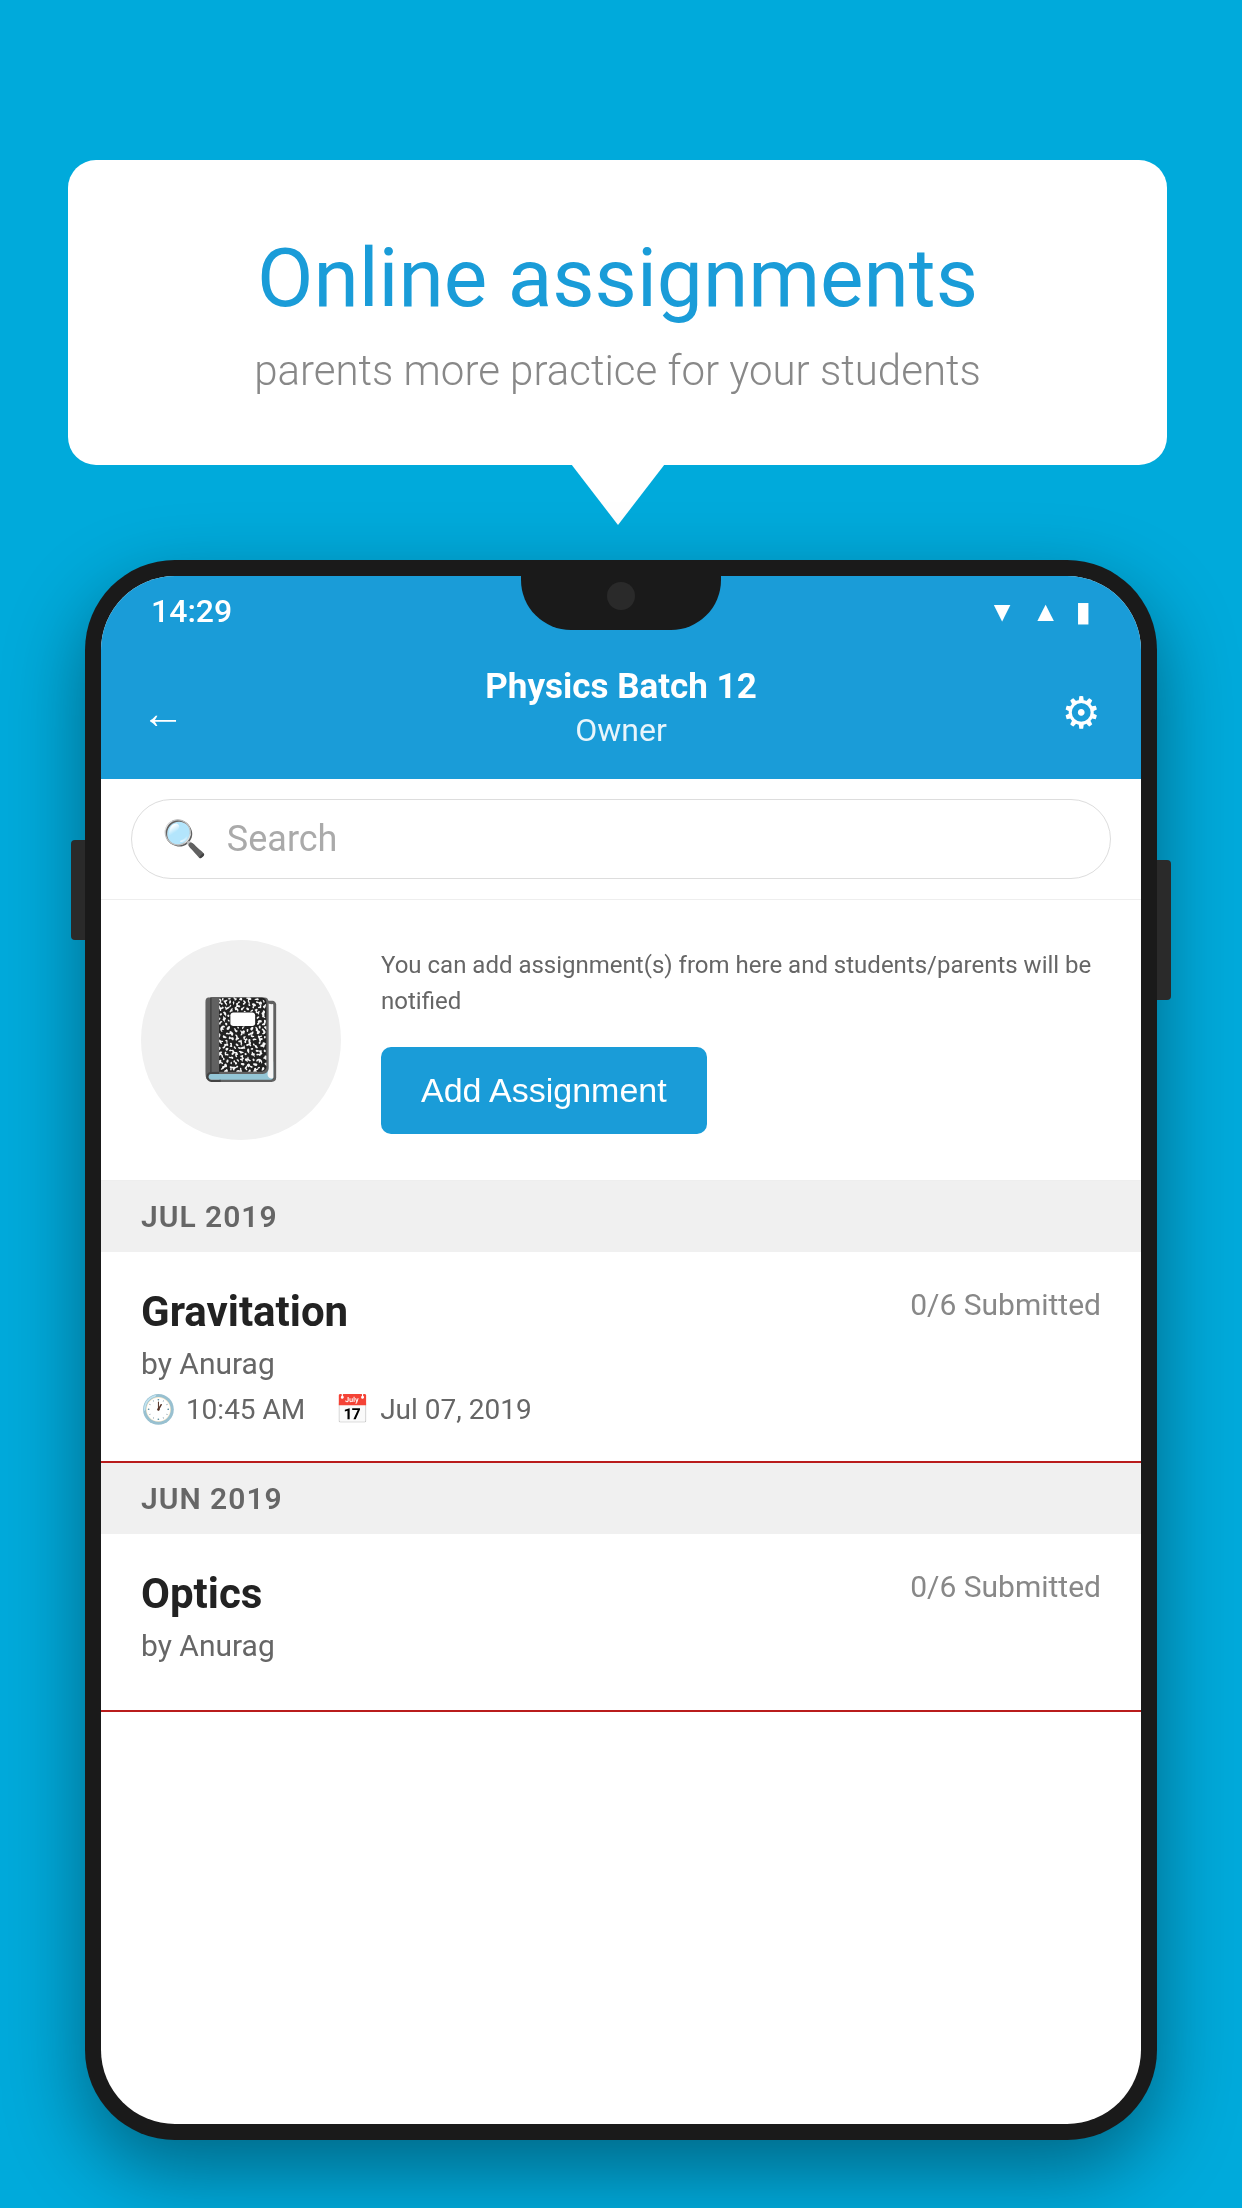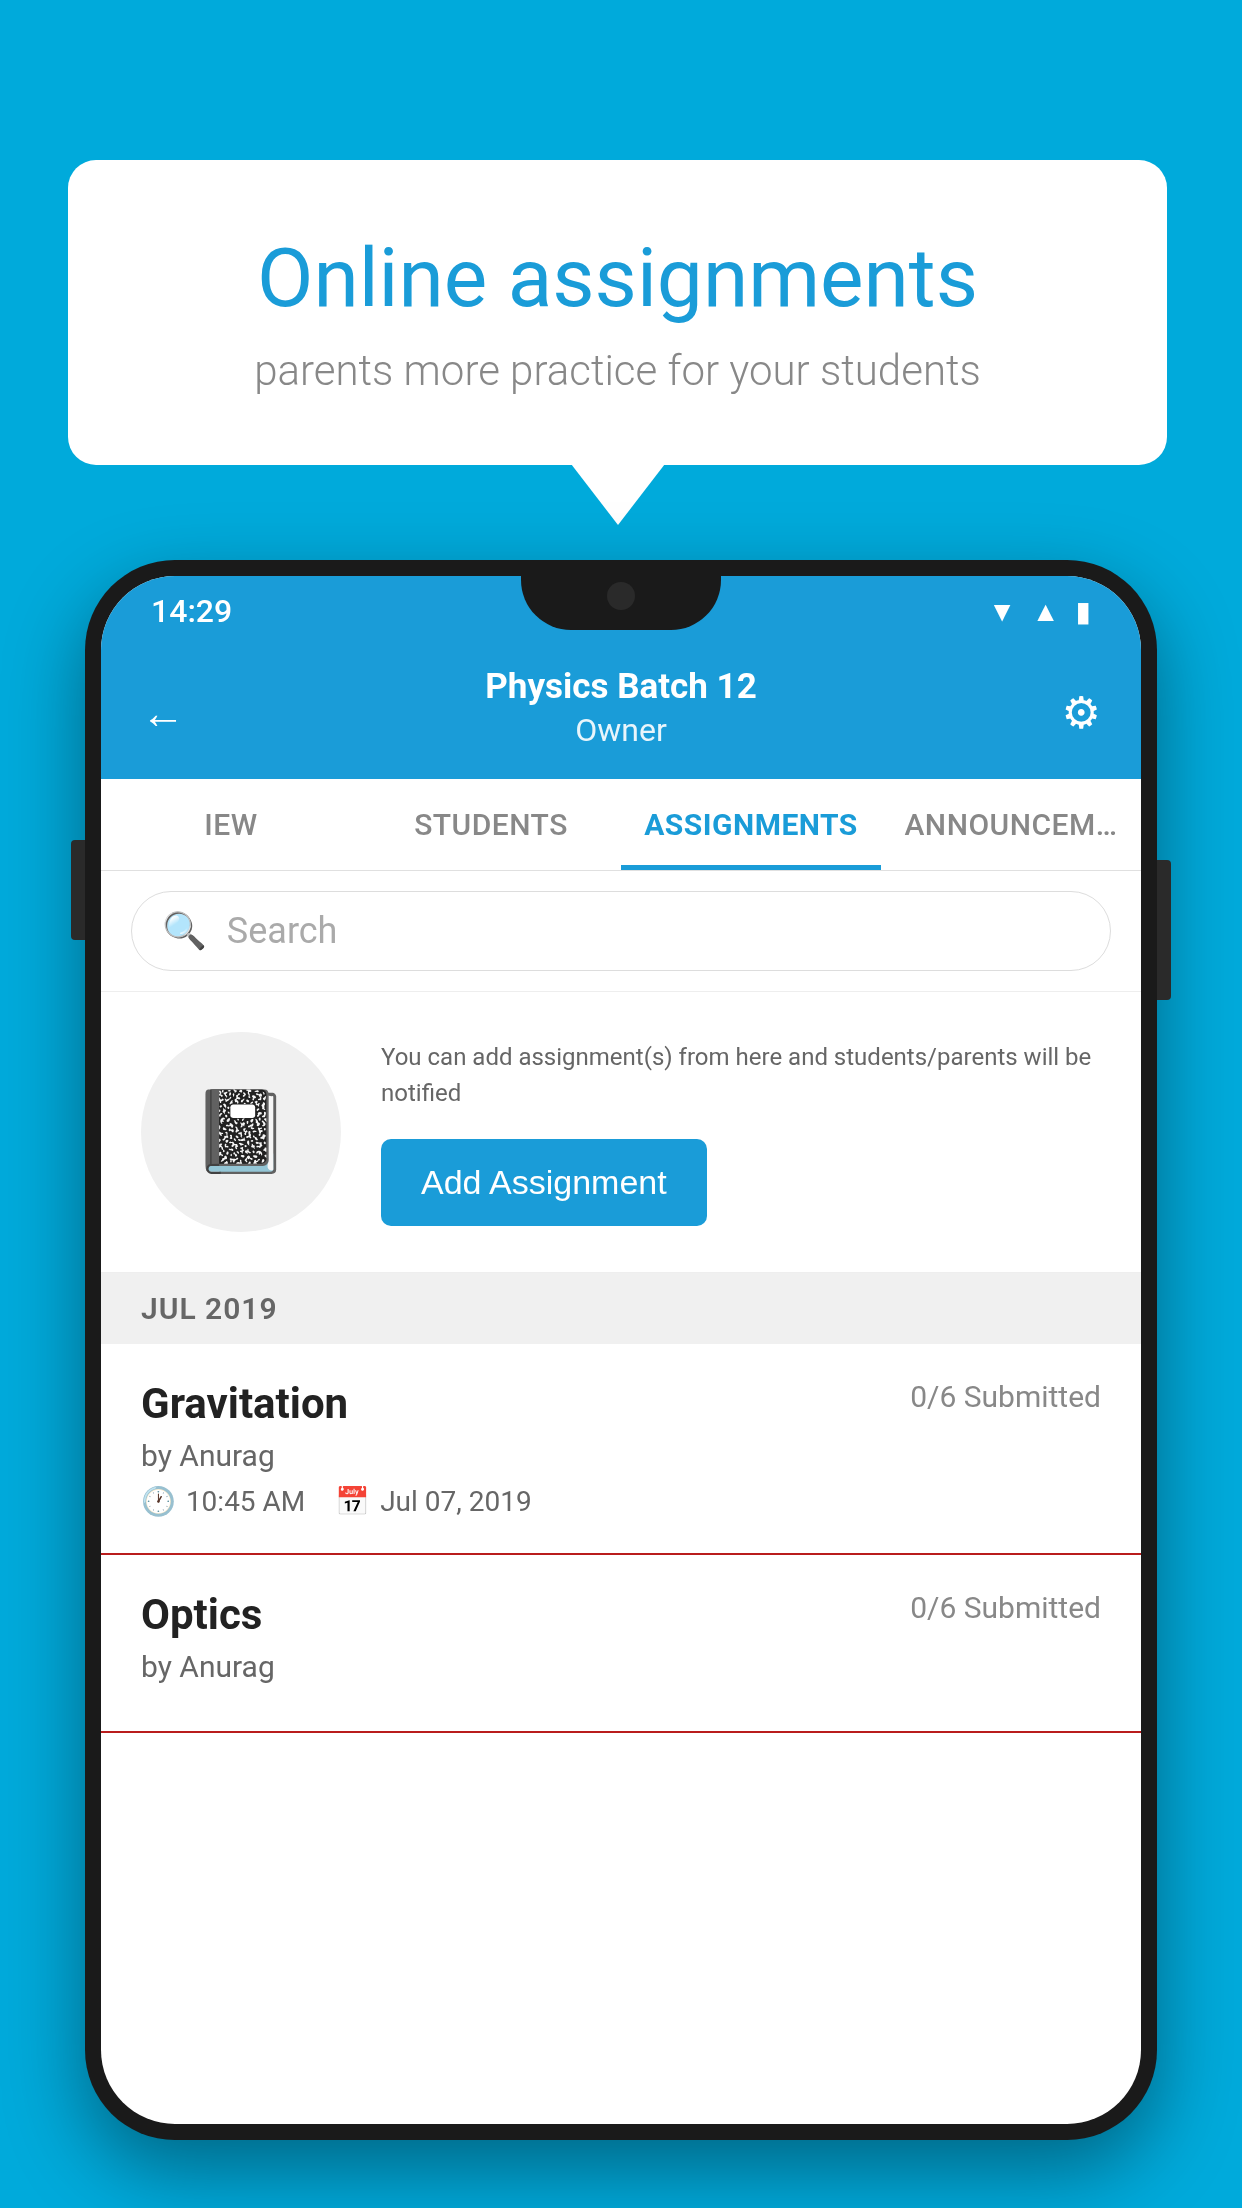--- a/index.html
+++ b/index.html
@@ -392,34 +392,20 @@
 
       <div class="app-header">
         <span class="header-back">←</span>
         <div>
           <div class="header-title">Physics Batch 12</div>
           <div class="header-subtitle">Owner</div>
         </div>
         <span class="header-settings">⚙</span>
       </div>
 
-      <div class="tabs">
-        <div class="tab">
-          <span>IEW</span>
-        </div>
-        <div class="tab">
-          <span>STUDENTS</span>
-        </div>
-        <div class="tab active">
-          <span>ASSIGNMENTS</span>
-        </div>
-        <div class="tab">
-          <span>ANNOUNCEM…</span>
-        </div>
-      </div>
 
       <div class="search-container">
         <div class="search-bar">
           <span class="search-bar-icon">🔍</span>
           <span class="search-bar-text">Search</span>
         </div>
       </div>
 
       <div class="promo-section">
         <div class="promo-icon-circle">
@@ -444,20 +430,21 @@
             <span class="meta-icon">🕐</span>
             <span>10:45 AM</span>
           </div>
           <div class="assignment-date">
             <span class="meta-icon">📅</span>
             <span>Jul 07, 2019</span>
           </div>
         </div>
       </div>
 
+      <div class="section-header">JUN 2019</div>
 
       <div class="assignment-item">
         <div class="assignment-top">
           <span class="assignment-name">Optics</span>
           <span class="assignment-submitted">0/6 Submitted</span>
         </div>
         <div class="assignment-by">by Anurag</div>
       </div>
 
     </div>

